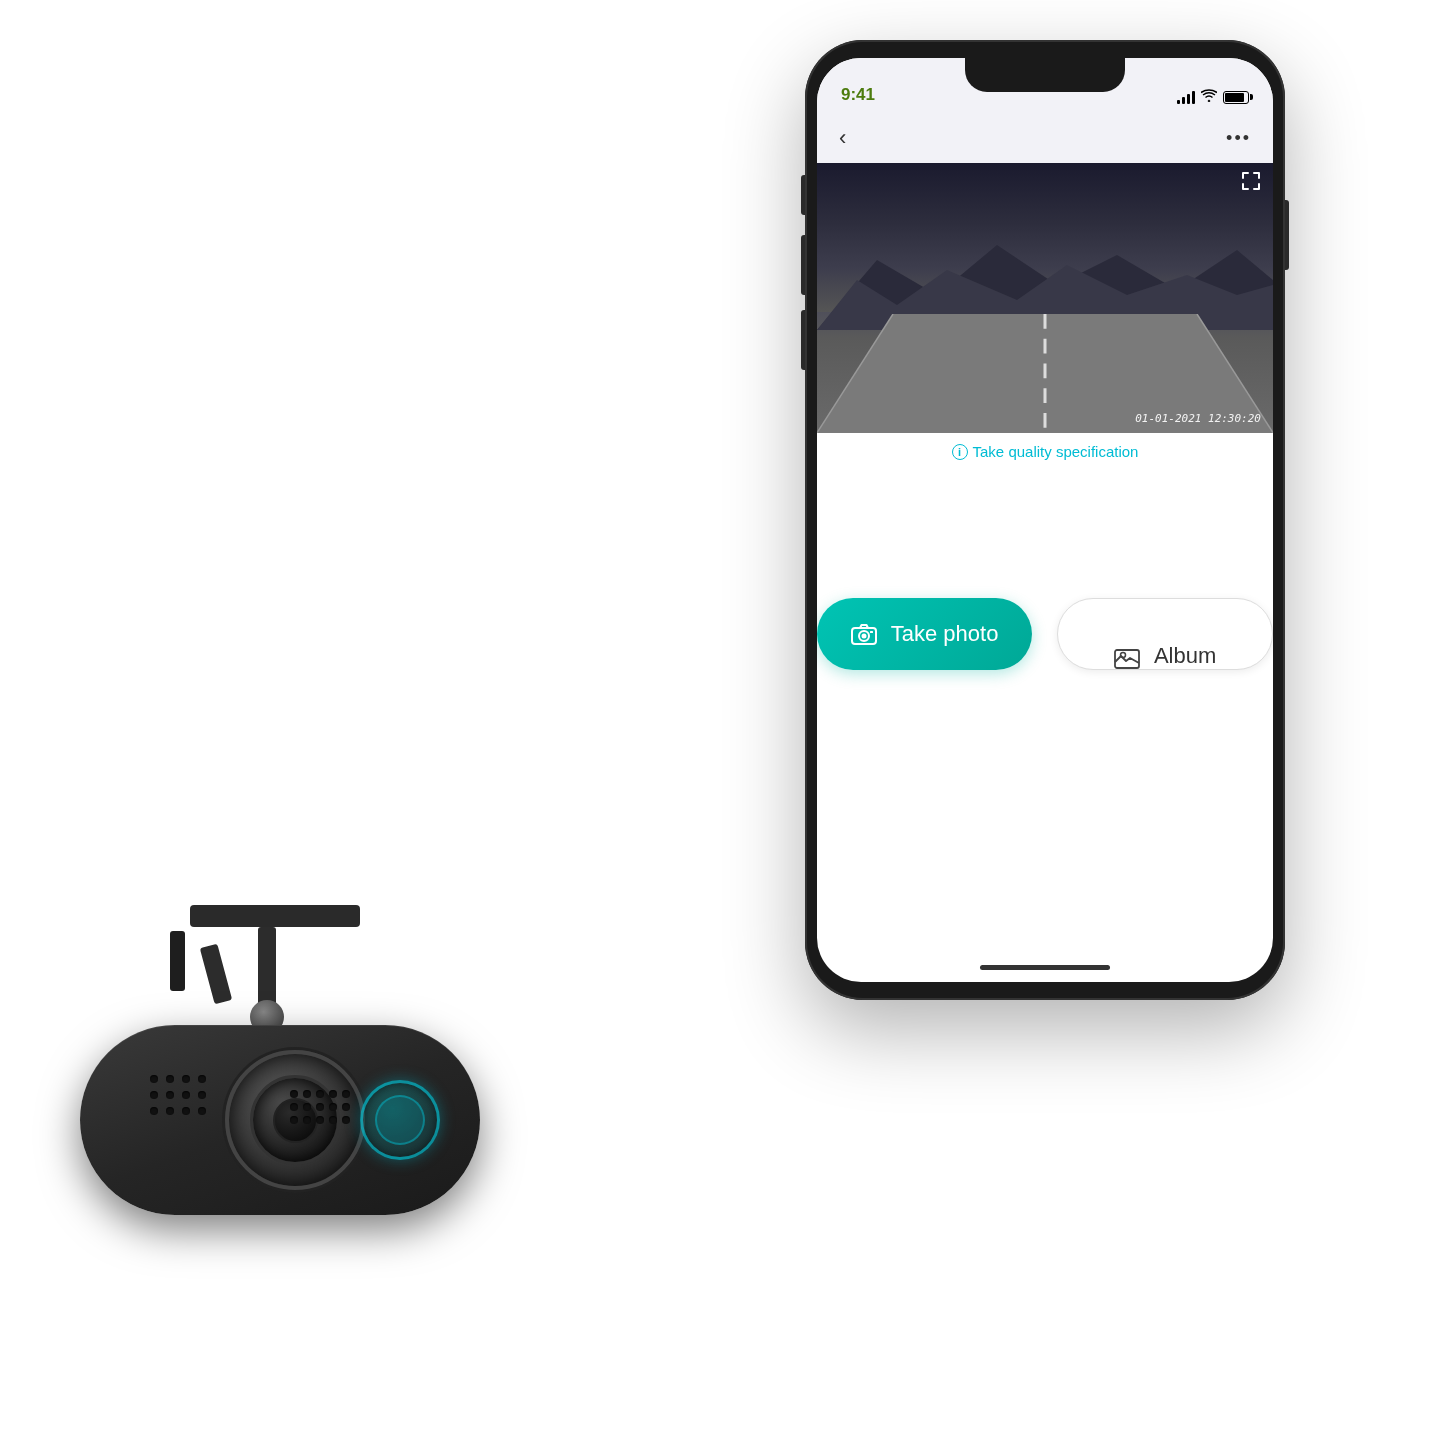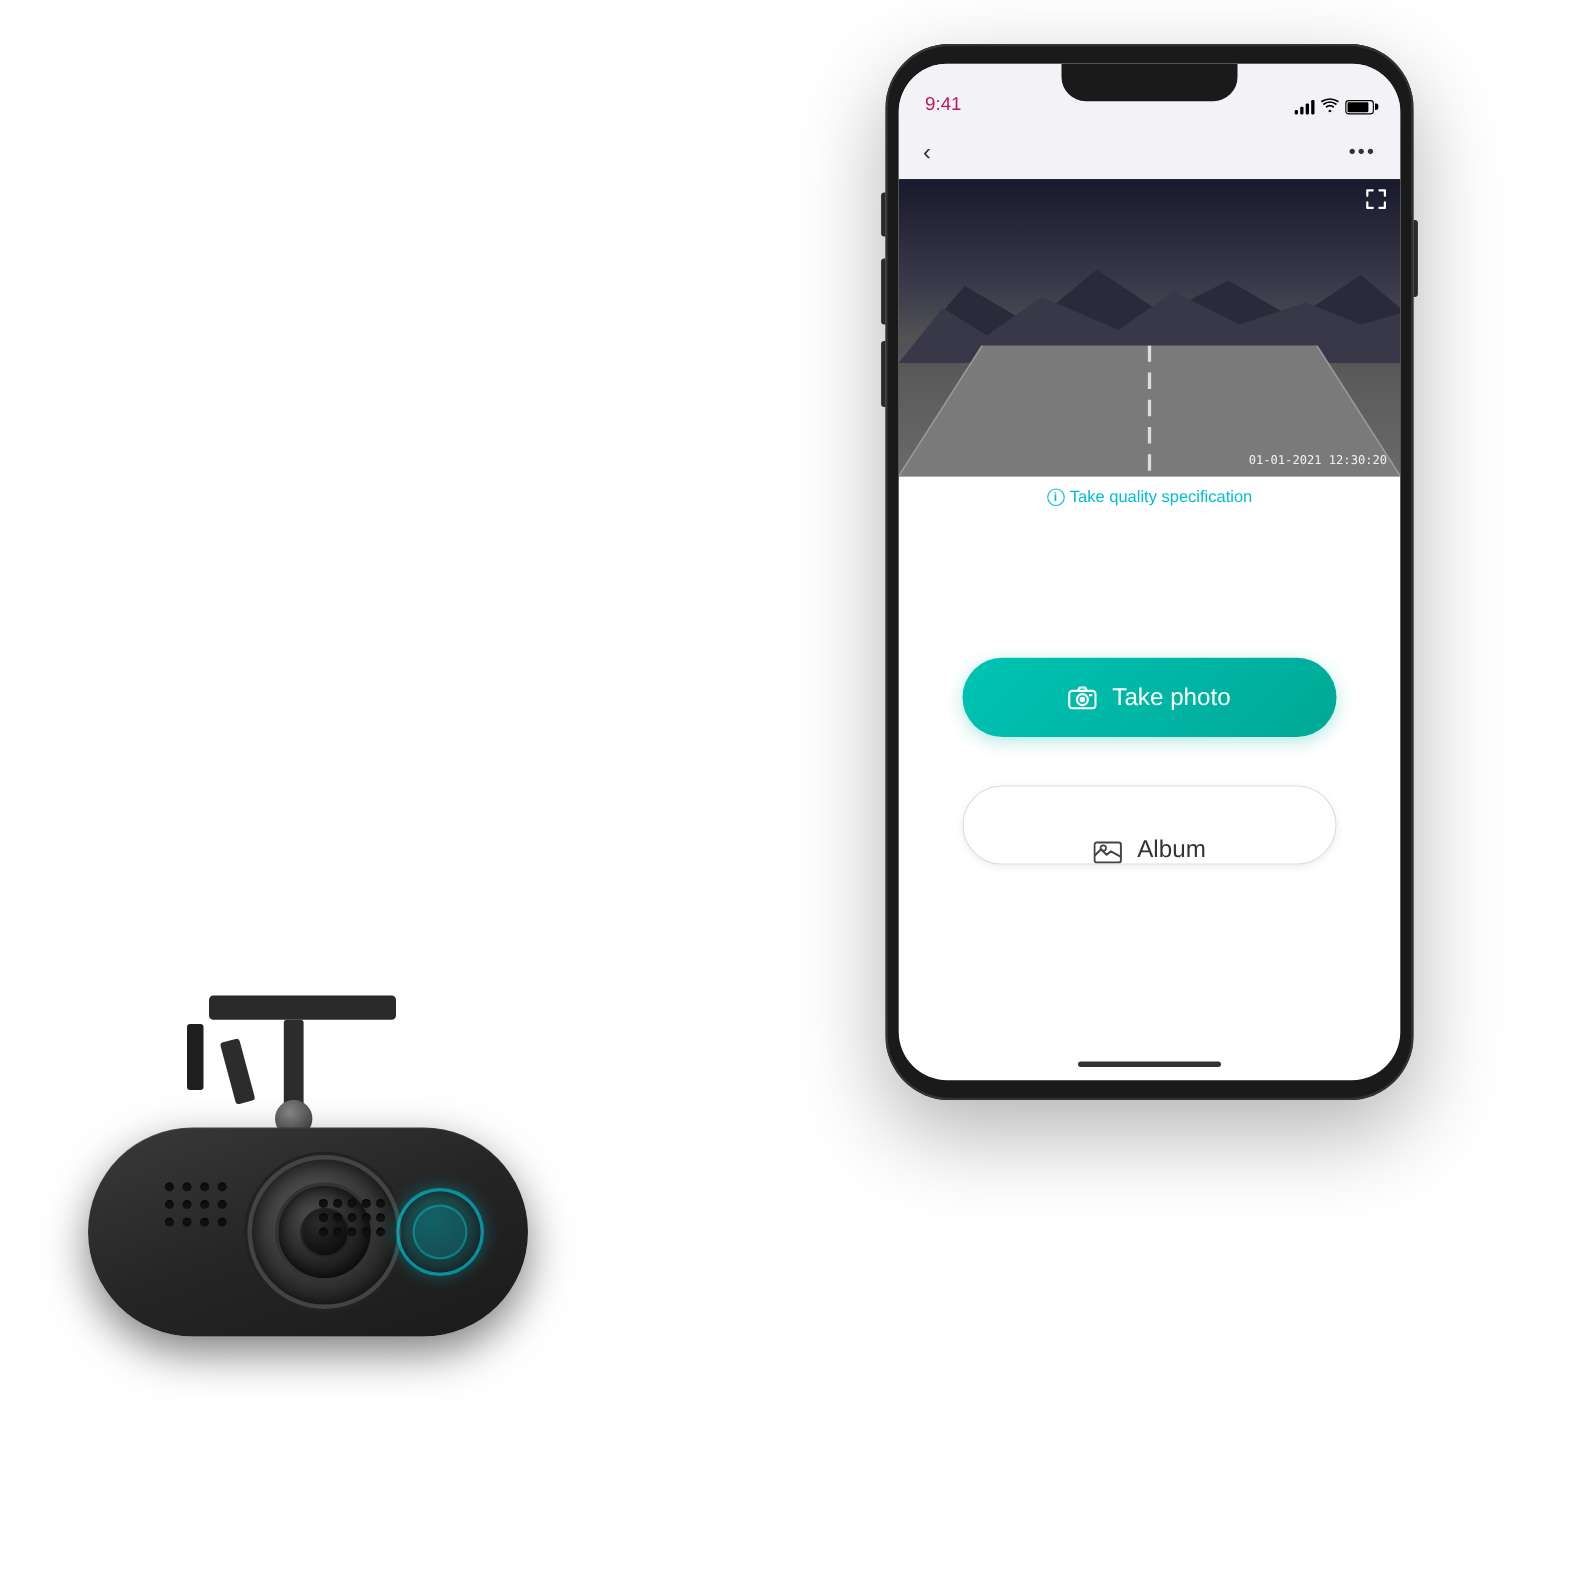--- a/index.html
+++ b/index.html
@@ -239,22 +239,22 @@
       padding-bottom: 8px;
       padding-left: 24px;
       padding-right: 24px;
       justify-content: space-between;
       z-index: 5;
       background: #f2f2f7;
     }
 
     .status-time {
       font-size: 17px;
-      font-weight: 400;
-      color: #be185d;
+      font-weight: 700;
+      color: #4d7c0f;
     }
 
     .status-icons {
       display: flex;
       align-items: center;
       gap: 6px;
     }
 
     .signal-bars {
       display: flex;
@@ -333,20 +333,21 @@
 
     
     .video-preview {
       position: absolute;
       top: 105px;
       left: 0;
       right: 0;
       height: 270px;
       background: #000;
       overflow: hidden;
+      font-style: italic;
     }
 
     .road-scene {
       width: 100%;
       height: 100%;
       position: relative;
       background: linear-gradient(180deg, #1a1a2e 0%, #2c2c3e 30%, #4a4a5a 50%, #5a5a5a 65%, #6a6a6a 100%);
     }
 
     
@@ -404,23 +405,23 @@
       color: #00bcd4;
       flex-shrink: 0;
     }
 
     
     .buttons-section {
       position: absolute;
       top: 540px;
       left: 0; right: 0;
       display: flex;
-      flex-direction: column;
-      align-items: center;
-      gap: 44px;
+      flex-direction: row;
+      align-items: center;
+      gap: 25px;
     }
 
     .take-photo-btn {
       width: 340px;
       height: 72px;
       background: linear-gradient(135deg, #00c4b4, #00a896);
       border: none;
       border-radius: 36px;
       display: flex;
       align-items: center;

